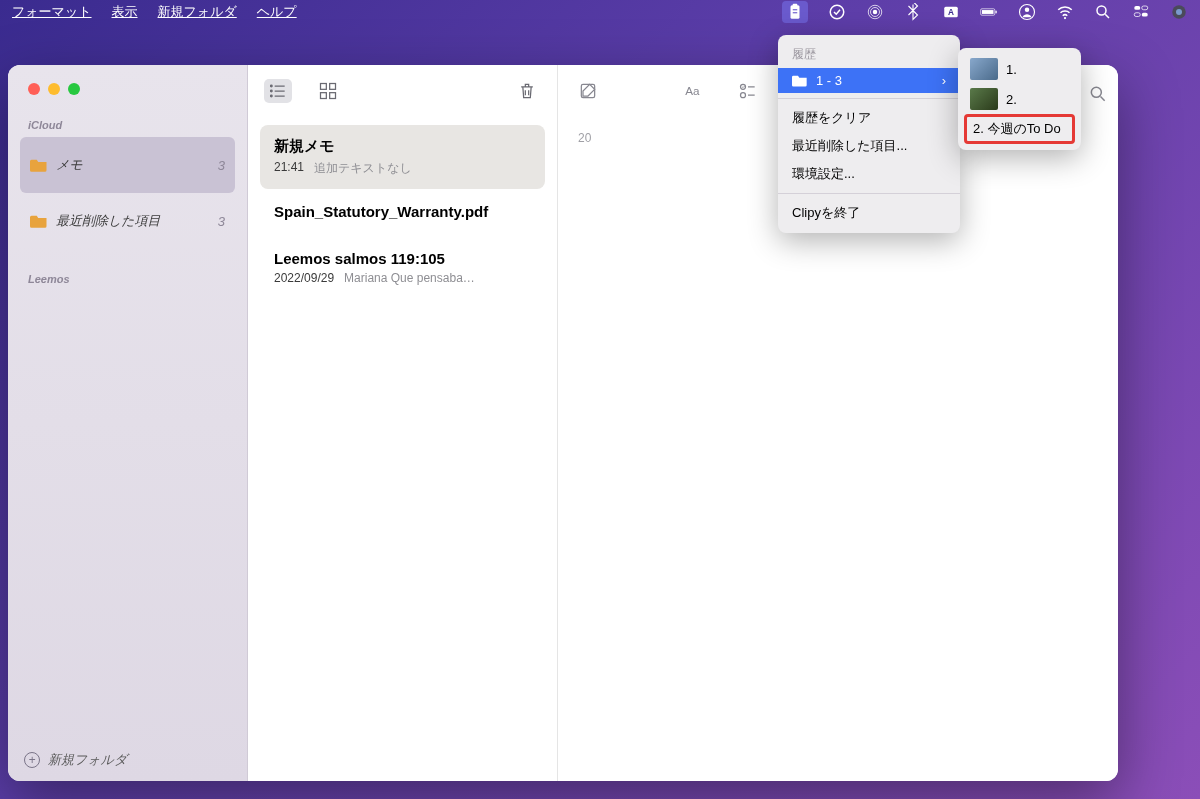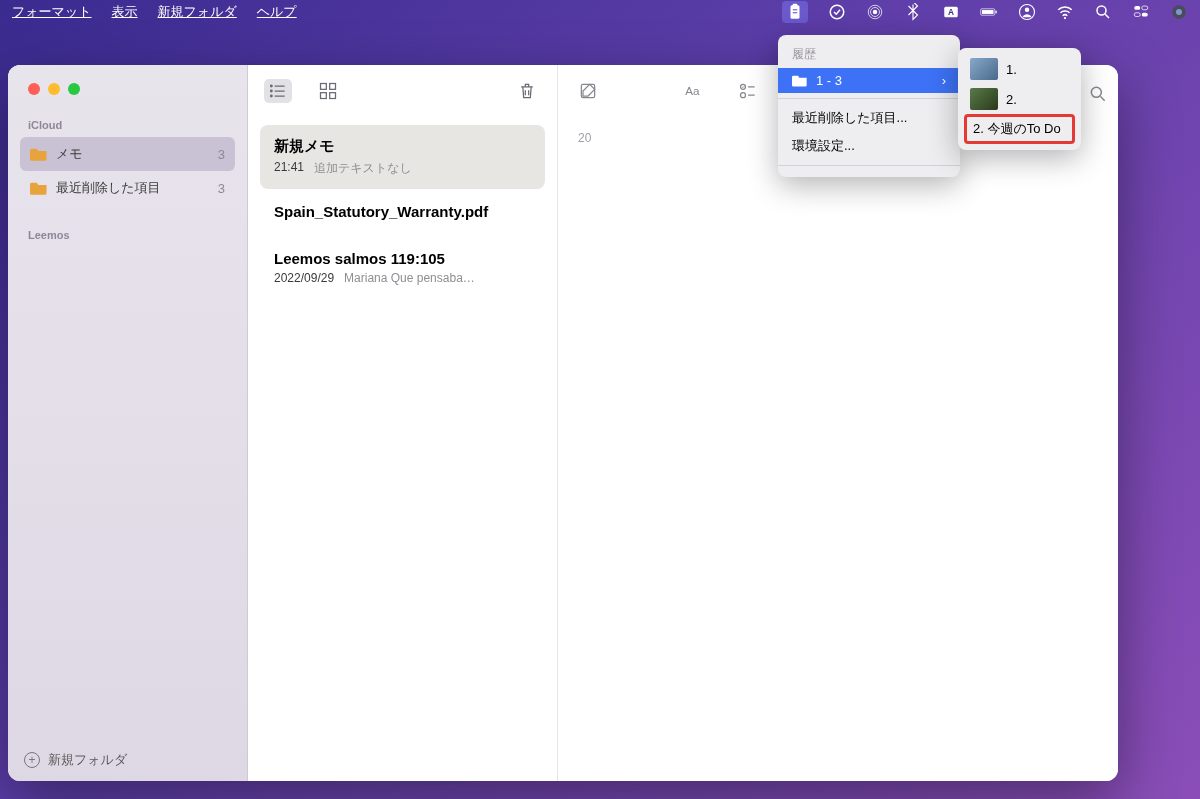--- a/index.html
+++ b/index.html
@@ -11,29 +11,29 @@
 .menubar-left span { cursor: default; text-decoration: underline; }
 .menubar-right { position: absolute; right: 12px; display: flex; gap: 20px; align-items: center; }
 .menubar-icon { width: 18px; height: 18px; display: flex; align-items: center; justify-content: center; cursor: pointer; }
 .menubar-icon svg { width: 18px; height: 18px; fill: #fff; }
 .menubar-icon.active { background: #6a5acd; border-radius: 4px; padding: 2px 4px; width: auto; height: auto; }
 
 
 .app-window { position: absolute; top: 65px; left: 8px; right: 82px; bottom: 18px; background: #fff; border-radius: 12px; box-shadow: 0 20px 60px rgba(0,0,0,0.4); display: flex; overflow: hidden; }
 
 
-.sidebar { width: 240px; background: linear-gradient(180deg, #e8e4ec 0%, #ded8e4 100%); border-right: 1px solid #d0cad6; display: flex; flex-direction: column; }
+.sidebar { width: 240px; background: linear-gradient(180deg, #e8e4ec 0%, #ded8e4 100%); border-right: 1px solid #d0cad6; display: flex; flex-direction: column; font-style: italic; }
 .traffic-lights { display: flex; gap: 8px; padding: 18px 0 0 20px; }
 .traffic-light { width: 12px; height: 12px; border-radius: 50%; }
 .traffic-light.red { background: #ff5f57; }
 .traffic-light.yellow { background: #febc2e; }
 .traffic-light.green { background: #28c840; }
 .sidebar-section { padding: 18px 12px 0; }
 .sidebar-header { color: #8e8798; font-size: 11px; font-weight: 600; padding: 6px 8px; }
-.sidebar-item { display: flex; align-items: center; padding: 8px 10px; border-radius: 6px; font-size: 13px; color: #3a3a3a; cursor: pointer; }
+.sidebar-item { display: flex; align-items: center; padding: 19px 10px; border-radius: 6px; font-size: 13px; color: #3a3a3a; cursor: pointer; }
 .sidebar-item.selected { background: #c9c2d4; }
 .sidebar-item .folder-icon { width: 18px; height: 14px; margin-right: 8px; }
 .sidebar-item .count { margin-left: auto; color: #8e8798; }
 .sidebar-footer { margin-top: auto; padding: 12px 16px; display: flex; align-items: center; gap: 8px; font-size: 13px; color: #5a5a5a; cursor: pointer; }
 .sidebar-footer .plus-circle { width: 16px; height: 16px; border: 1.5px solid #7a7488; border-radius: 50%; display: flex; align-items: center; justify-content: center; font-size: 12px; color: #7a7488; }
 
 
 .note-list { width: 310px; background: #fff; border-right: 1px solid #e5e5e5; display: flex; flex-direction: column; }
 .toolbar { height: 52px; display: flex; align-items: center; padding: 0 16px; gap: 22px; }
 .toolbar-btn { width: 28px; height: 24px; display: flex; align-items: center; justify-content: center; cursor: pointer; border-radius: 5px; }
@@ -287,26 +287,32 @@
   <div class="clipy-header">履歴</div>
   <div class="clipy-item highlighted">
     <svg class="folder-icon-sm" viewBox="0 0 24 18">
         <path d="M2 2h7l2 3h11v11a2 2 0 01-2 2H2a2 2 0 01-2-2V4a2 2 0 012-2z" fill="#fff"></path>
       </svg>
     <span>1 - 3</span>
     <span class="chevron">›</span>
   </div>
   <div class="clipy-sep"></div>
   <div class="clipy-item">
+      <span>履歴をクリア</span>
+    </div>
+  <div class="clipy-item">
       <span>最近削除した項目...</span>
     </div>
   <div class="clipy-item">
       <span>環境設定...</span>
     </div>
   <div class="clipy-sep"></div>
+  <div class="clipy-item">
+      <span>Clipyを終了</span>
+    </div>
 </div>
 
 <div class="submenu">
   <div class="submenu-item">
     <div class="submenu-thumb"></div>
     <span>1.</span>
   </div>
   <div class="submenu-item">
     <div class="submenu-thumb t2"></div>
     <span>2.</span>

